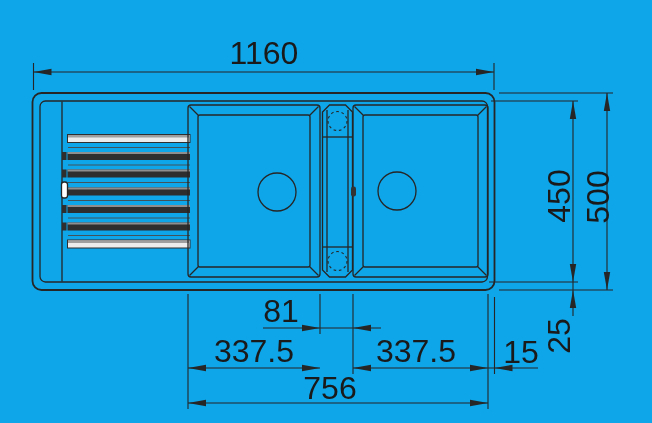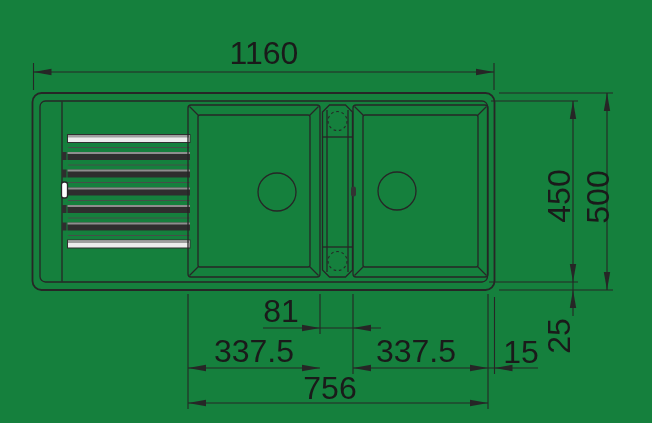--- a/index.html
+++ b/index.html
@@ -1,16 +1,16 @@
 <!DOCTYPE html>
 <html><head>
 <meta charset="utf-8">
 <style>
   html,body { margin:0; padding:0; background:#ffffff; }
-  .stage { width:652px; height:423px; background:#15803d; position:relative; overflow:hidden; }
+  .stage { width:652px; height:423px; background:#0ea5e9; position:relative; overflow:hidden; }
   svg { display:block; }
   .ln    { fill:none; stroke:#262626; stroke-width:1.3; }
   .thick { stroke-width:1.8; }
   .thin  { stroke-width:0.9; stroke:#4a4a4a; }
   .dim   { fill:none; stroke:#262626; stroke-width:1.1; }
   .arr   { fill:#262626; stroke:none; }
   .dimtext { font-family:"Liberation Sans", sans-serif; font-size:32px; fill:#1a1a1a; }
   .dashc { fill:none; stroke:#262626; stroke-width:1.1; stroke-dasharray:2.6 2.8; }
 </style>
 </head>

